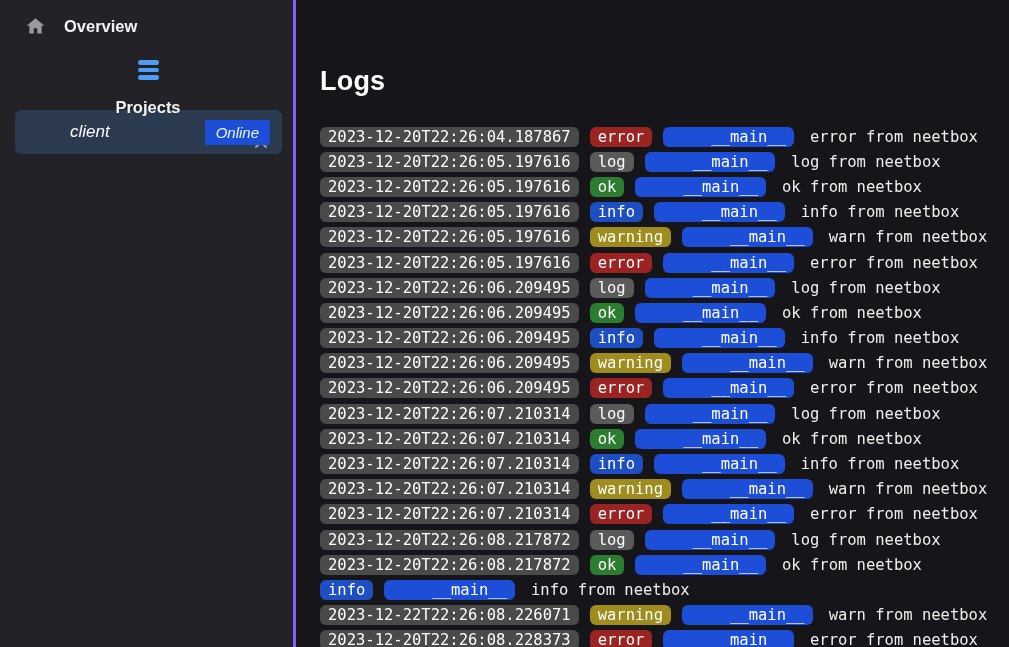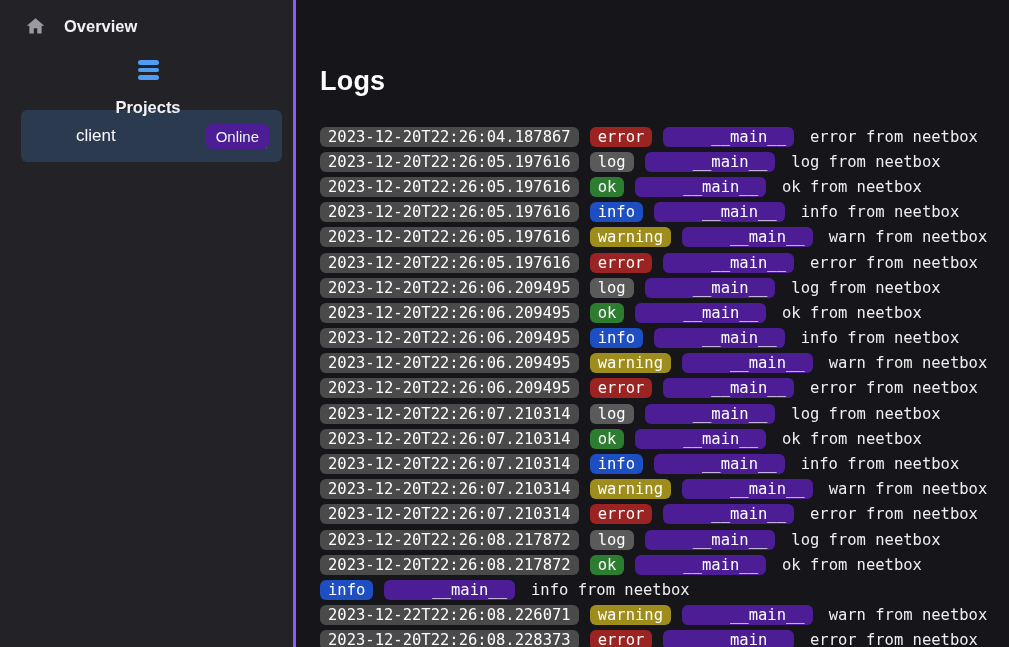--- a/index.html
+++ b/index.html
@@ -30,37 +30,38 @@
     color: #f2f2f4;
     font-size: 16.5px;
     font-weight: bold;
   }
   .side-item.projects { margin-top: 14px; flex-direction: column; }
   .home-icon svg { display: block; }
   .bars-icon { display: flex; flex-direction: column; gap: 3px; width: 21px; }
   .bars-icon span { display: block; height: 4.5px; border-radius: 3px; background: #4f9cf7; }
   .chevron { margin-left: auto; display: flex; align-items: center; }
   .project-item {
-    margin: 10px 11px 0 21px;
-    height: 52px;
+    margin: 10px 11px 0 15px;
+    height: 44px;
     background: #2b3a4e;
     border-radius: 6px;
     display: flex;
     align-items: center;
     padding: 0 12px 0 55px;
     cursor: pointer;
+    font-style: italic;
   }
   .project-item .proj-name { color: #fbfbfc; font-size: 17px; }
   .online-badge {
     margin-left: auto;
-    background: #4c1d95;
+    background: #1d4ed8;
     color: #e9f7ec;
     font-size: 15px;
     padding: 4px 11px;
-    border-radius: 8px;
+    border-radius: 1px;
   }
   
   .main { flex: 1; padding: 0 0 0 24px; margin-top: 38px; }
   .page-title {
     margin-top: 28px;
     color: #ffffff;
     font-size: 27px;
     font-weight: bold;
     letter-spacing: 0.2px;
   }
@@ -76,21 +77,21 @@
   }
   .chip {
     display: inline-block;
     line-height: 20px;
     padding: 0 8px;
     border-radius: 6px;
     color: #fdfdfd;
     margin-right: 11px;
   }
   .ts-chip { background: #4a4a4b; }
-  .module-chip { background: #4c1d95; padding-left: 48px; }
+  .module-chip { background: #1d4ed8; padding-left: 48px; }
   .log-msg { color: #efefef; margin-left: 5px; }
   .bottom-divider {
     border-top: 1px solid #39393d;
     margin-top: 7px;
     width: 100%;
   }
 </style>
 </head>
 <body>
 

